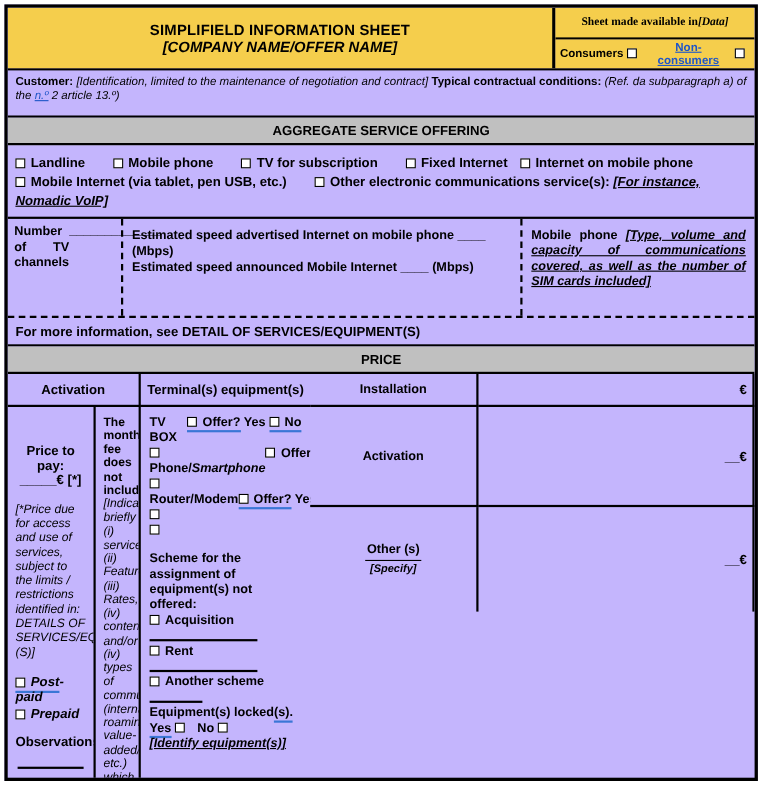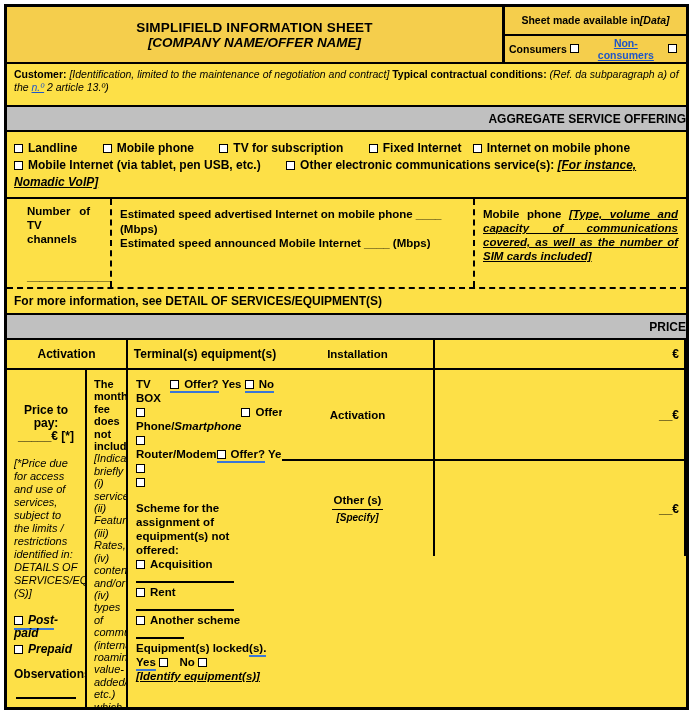--- a/index.html
+++ b/index.html
@@ -10,62 +10,62 @@
     --ulblue:#3A76D6;
   }
   *{box-sizing:border-box;margin:0;padding:0;}
   html,body{background:#fff;}
   body{
     width:693px;height:724px;overflow:hidden;
     font-family:"Liberation Sans",sans-serif;color:var(--ink);
   }
   .sheet{
     margin:4px;border:3px solid #000;width:685px;height:706px;overflow:hidden;
-    background:#fde047;
+    background:#c4b5fd;
   }
   
   .hdr{display:flex;height:57px;border-bottom:2px solid #000;}
   .hdr-title{
     width:498px;background:var(--yellow);border-right:3px solid #000;
     display:flex;flex-direction:column;align-items:center;justify-content:center;
     text-align:center;
   }
   .hdr-title .t1{font-weight:bold;font-size:13.5px;letter-spacing:.2px;}
   .hdr-title .t2{font-weight:bold;font-style:italic;font-size:13.5px;}
   .hdr-right{flex:1;display:flex;flex-direction:column;}
   .hdr-cell{
     flex:1;background:var(--yellow);display:flex;align-items:center;justify-content:center;
     font-size:10.5px;font-weight:bold;padding:0 4px;text-align:center;
   }
-  .hdr-cell.top{border-bottom:2px solid #000;}
+  .hdr-cell.top{border-bottom:2px solid #000;font-family:Liberation Serif, serif;}
   .it{font-style:italic;}
   .link{color:var(--blue);text-decoration:underline;}
   
   .customer{
     padding:4px 7px;font-size:10.5px;line-height:13px;border-bottom:2px solid #000;
     min-height:43px;
   }
   .customer b{font-weight:bold;}
   
   .banner{
-    background:var(--gray);text-align:right;font-weight:bold;font-size:12px;
+    background:var(--gray);text-align:center;font-weight:bold;font-size:12px;
     padding:5px 0 4px;border-bottom:2px solid #000;
   }
   
   .offering{padding:8px 7px 6px;font-size:12px;font-weight:bold;line-height:17px;border-bottom:2px solid #000;min-height:62px;}
   .offering .item{margin-right:22px;white-space:nowrap;}
   .offering .item.tight{margin-right:8px;}
   .hint{font-style:italic;text-decoration:underline;font-weight:bold;}
   .cb{
     display:inline-block;width:9px;height:9px;border:1.5px solid #000;background:#fff;
     vertical-align:-1px;margin-right:5px;
   }
   
   .tvrow{display:flex;border-bottom:2px dashed #000;height:90px;font-size:11.5px;}
-  .tv-c1{width:105px;border-right:2px dashed #000;padding:5px 20px;font-weight:bold;display:flex;flex-direction:column;justify-content:space-between;}
+  .tv-c1{width:105px;border-right:2px dashed #000;padding:5px 6px;font-weight:bold;display:flex;flex-direction:row;}
   .tv-c1 .label{text-align:justify;line-height:14px;}
   .tv-c2{width:363px;border-right:2px dashed #000;padding:8px 8px;font-weight:bold;line-height:14.5px;}
   .tv-c3{flex:1;padding:8px 8px;line-height:14px;text-align:justify;}
   .tv-c3 b{font-weight:bold;}
   
   .moreinfo{padding:5px 7px;font-weight:bold;font-size:12px;border-bottom:2px solid #000;}
   
   .ptable{
     display:grid;height:372px;
     grid-template-columns:80px 41px 154px 153px 1fr;

